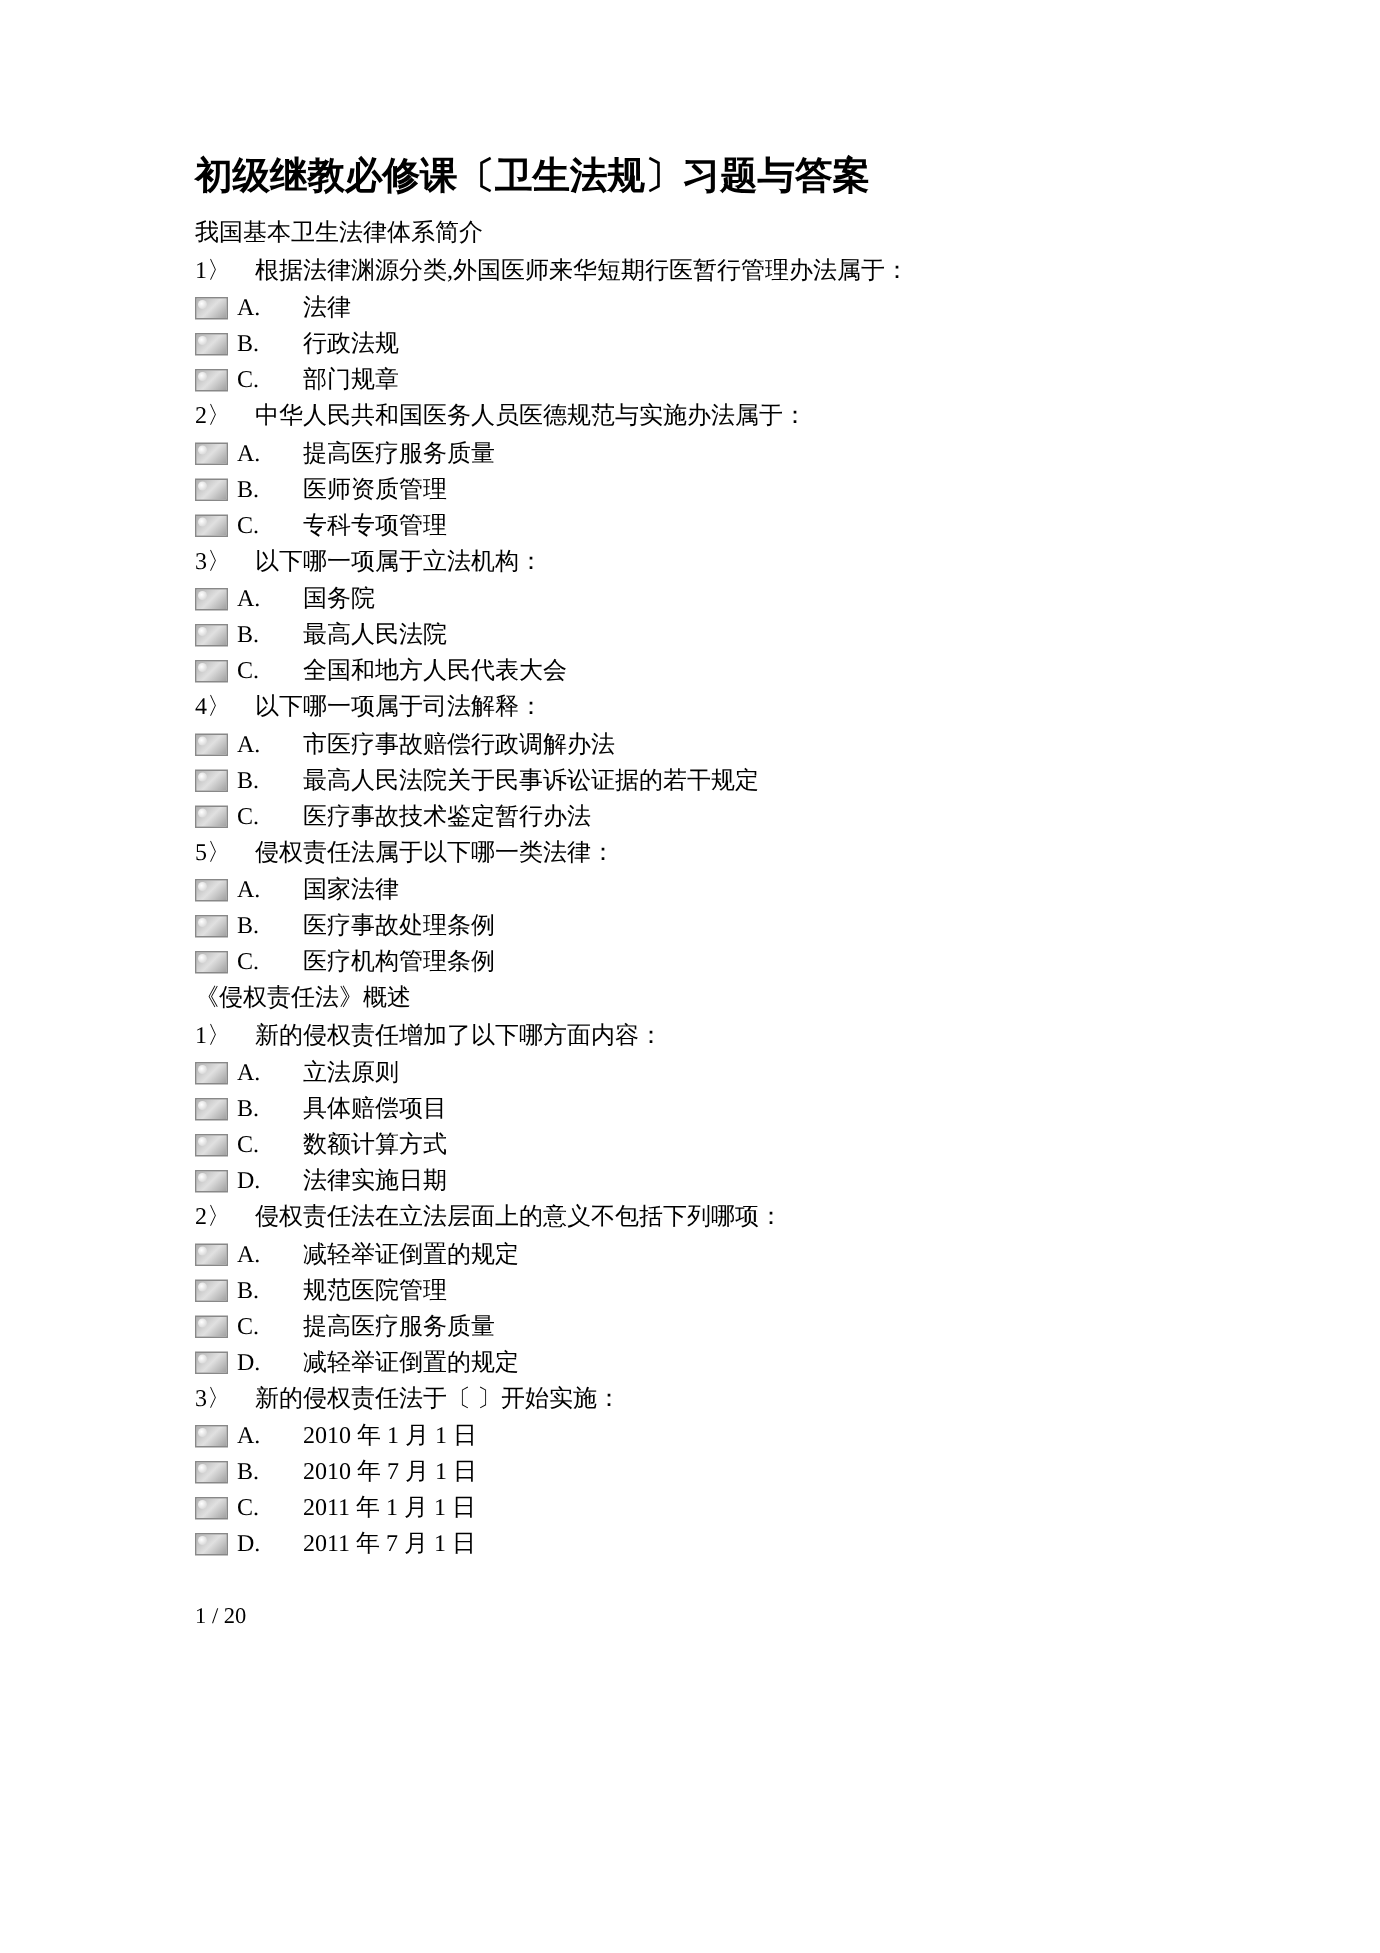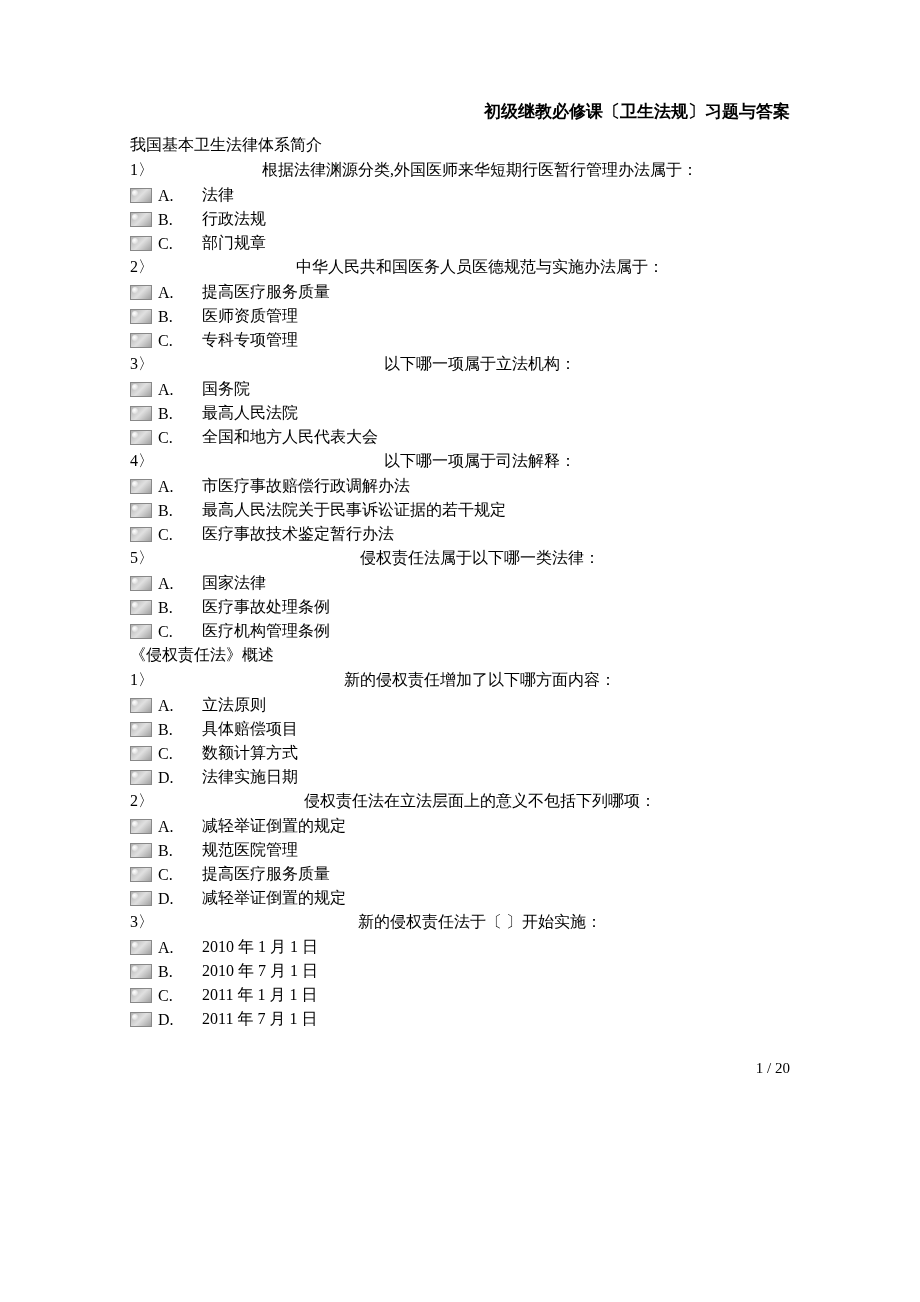--- a/index.html
+++ b/index.html
@@ -1,28 +1,28 @@
 <!DOCTYPE html>
 <html><head>
   <meta charset="utf-8">
   <style>
     * { box-sizing: border-box; margin: 0; padding: 0; }
     body { font-family: "SimSun", "宋体", serif; font-size: 16px; background: #fff; color: #000; width: 920px; padding: 100px 130px 40px 130px; }
-    .title { text-align: right; font-family: "SimHei", "黑体", sans-serif; font-weight: bold; font-size: 17px; margin-bottom: 12px; }
+    .title { text-align: left; font-family: "SimHei", "黑体", sans-serif; font-weight: bold; font-size: 25px; margin-bottom: 12px; }
     .section-header { margin-bottom: 4px; }
     .question-row { display: flex; align-items: baseline; margin-bottom: 4px; }
     .q-number { min-width: 40px; }
-    .q-text { flex: 1; text-align: center; }
+    .q-text { flex: 1; }
     .option-row { display: flex; align-items: center; margin-bottom: 3px; }
     .checkbox-icon { width: 22px; height: 15px; display: inline-block; margin-right: 4px; position: relative; flex-shrink: 0; }
     .checkbox-icon::before { content: ""; position: absolute; top: 0; left: 0; width: 100%; height: 100%; background: linear-gradient(135deg, #b0b0b0 0%, #e0e0e0 50%, #a0a0a0 100%); border: 1px solid #888; box-sizing: border-box; }
     .checkbox-icon::after { content: ""; position: absolute; top: 2px; left: 2px; width: 6px; height: 6px; background: radial-gradient(circle at 40% 40%, #fff 0%, #ccc 100%); border-radius: 50%; }
     .option-label { min-width: 30px; padding-left: 2px; }
     .option-text { flex: 1; padding-left: 16px; }
-    .page-number { text-align: right; margin-top: 30px; font-size: 15px; }
+    .page-number { text-align: left; margin-top: 30px; font-size: 15px; }
   </style>
 </head>
 <body>
 
 <div class="title">初级继教必修课〔卫生法规〕习题与答案</div>
 <div id="content">
     <div class="section-header">我国基本卫生法律体系简介</div>
     <div class="question-row">
       <span class="q-number">1〉</span>
       <span class="q-text">根据法律渊源分类,外国医师来华短期行医暂行管理办法属于：</span>

